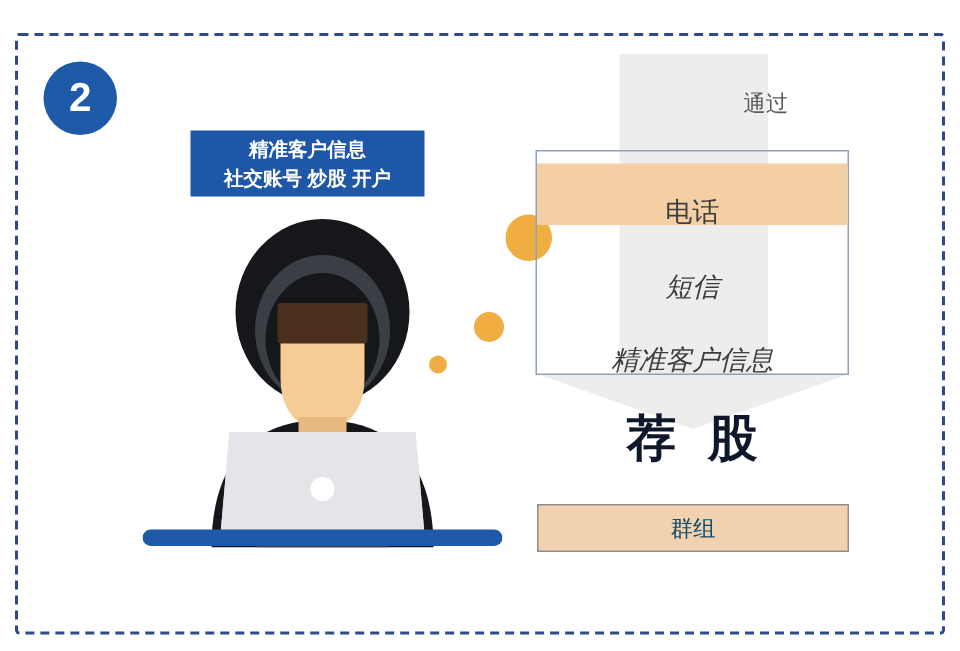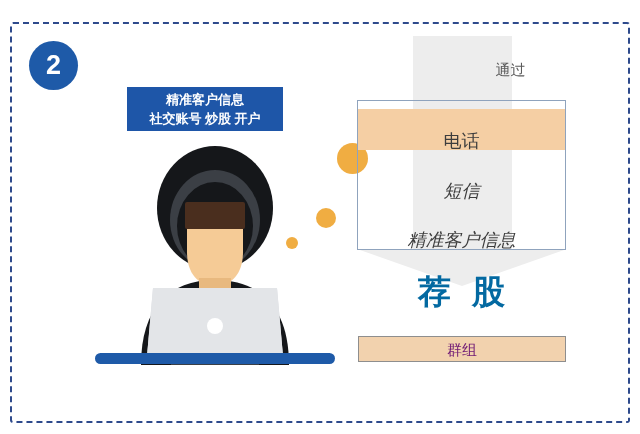--- a/index.html
+++ b/index.html
@@ -141,41 +141,41 @@
 
   
   .red-headline {
     position: absolute;
     left: 357px;
     top: 272px;
     width: 209px;
     text-align: center;
     font-size: 33px;
     font-weight: bold;
-    color: #0369a1;
+    color: #0f172a;
     letter-spacing: 6px;
     line-height: 40px;
     text-indent: 6px;
   }
 
   
   .group-box {
     position: absolute;
     left: 358px;
     top: 336px;
     width: 208px;
-    height: 26px;
+    height: 32px;
     background: #f2d2ae;
     border: 1px solid #8e8e8e;
     box-sizing: border-box;
     display: flex;
     align-items: center;
     justify-content: center;
     font-size: 15px;
-    color: #701a75;
+    color: #0c4a6e;
     line-height: 1;
   }
 </style>
 </head>
 <body>
 
 <div id="canvas">
 
   <div class="dashed-frame"></div>
 

